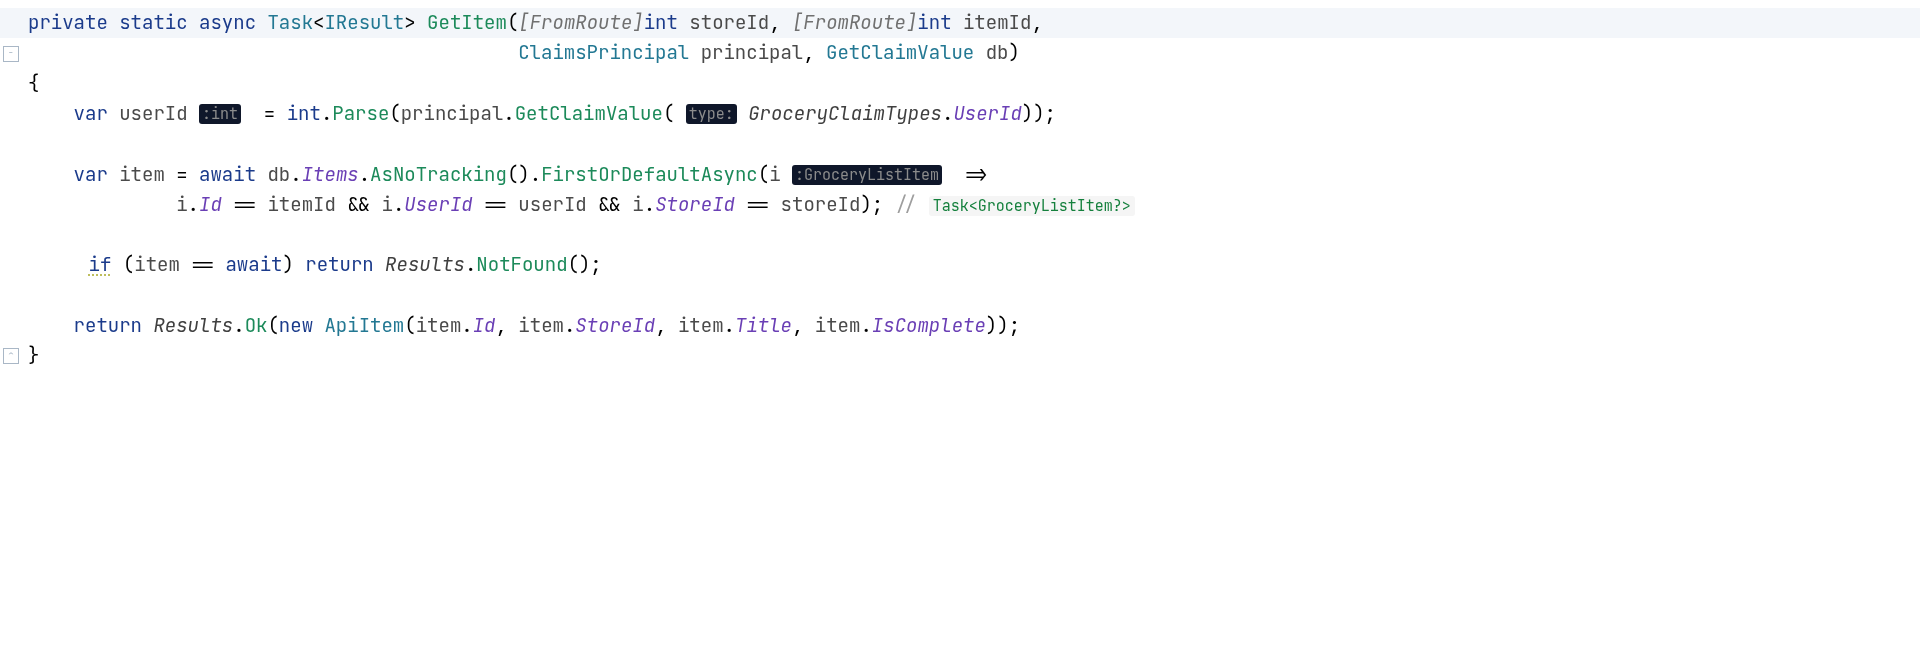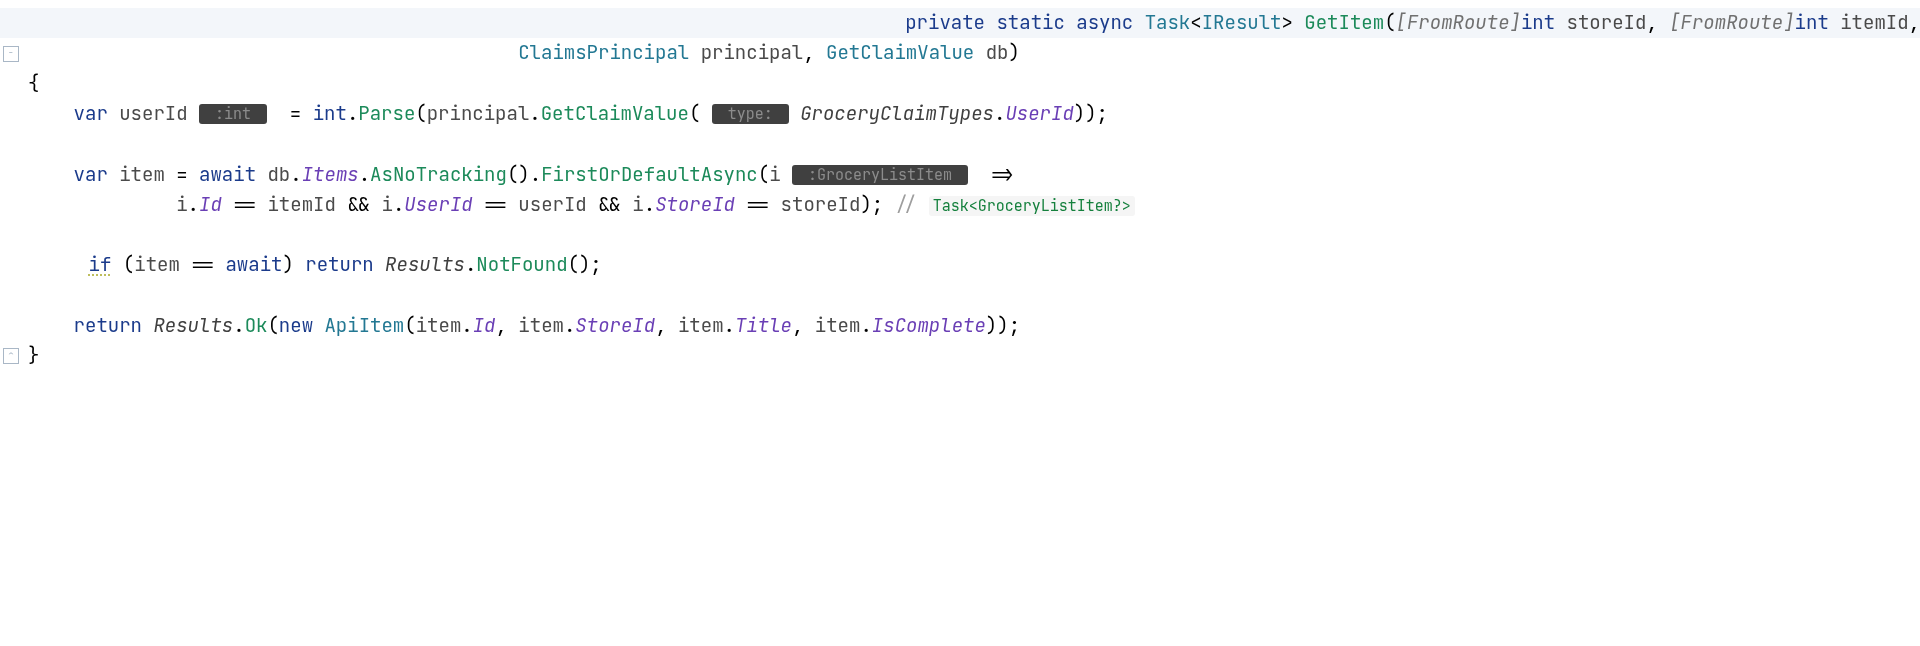--- a/index.html
+++ b/index.html
@@ -16,21 +16,20 @@
     position: relative;
   }
   .line {
     white-space: pre;
     padding-left: 28px;
     position: relative;
     min-height: 30px;
   }
   .line.highlighted {
     background: #f3f6fa;
-    text-align: right;
   }
   .gutter-line {
     position: absolute;
     left: 0;
     width: 22px;
     height: 100%;
     display: flex;
     align-items: center;
     justify-content: center;
   }
@@ -46,23 +45,23 @@
   }
   .kw { color: #1b3b8b; }       
   .type { color: #237893; }     
   .method { color: #1c8a5a; }   
   .attr { color: #707070; font-style: italic; } 
   .param { color: #4a4a4a; }    
   .prop { color: #6a3fb5; font-style: italic; }     
   .static { color: #404040; font-style: italic; }   
   .hint {
     color: #8c8c8c;
-    background: #404040;
+    background: #0f172a;
     border-radius: 3px;
-    padding: 0 16px;
+    padding: 0 3px;
     font-size: 15px;
     vertical-align: 1px;
   }
   .comment { color: #9e9e9e; }
   .comment-hint {
     color: #15803d;
     background: #f5f5f5;
     border-radius: 3px;
     padding: 0 4px;
     font-size: 15px;

